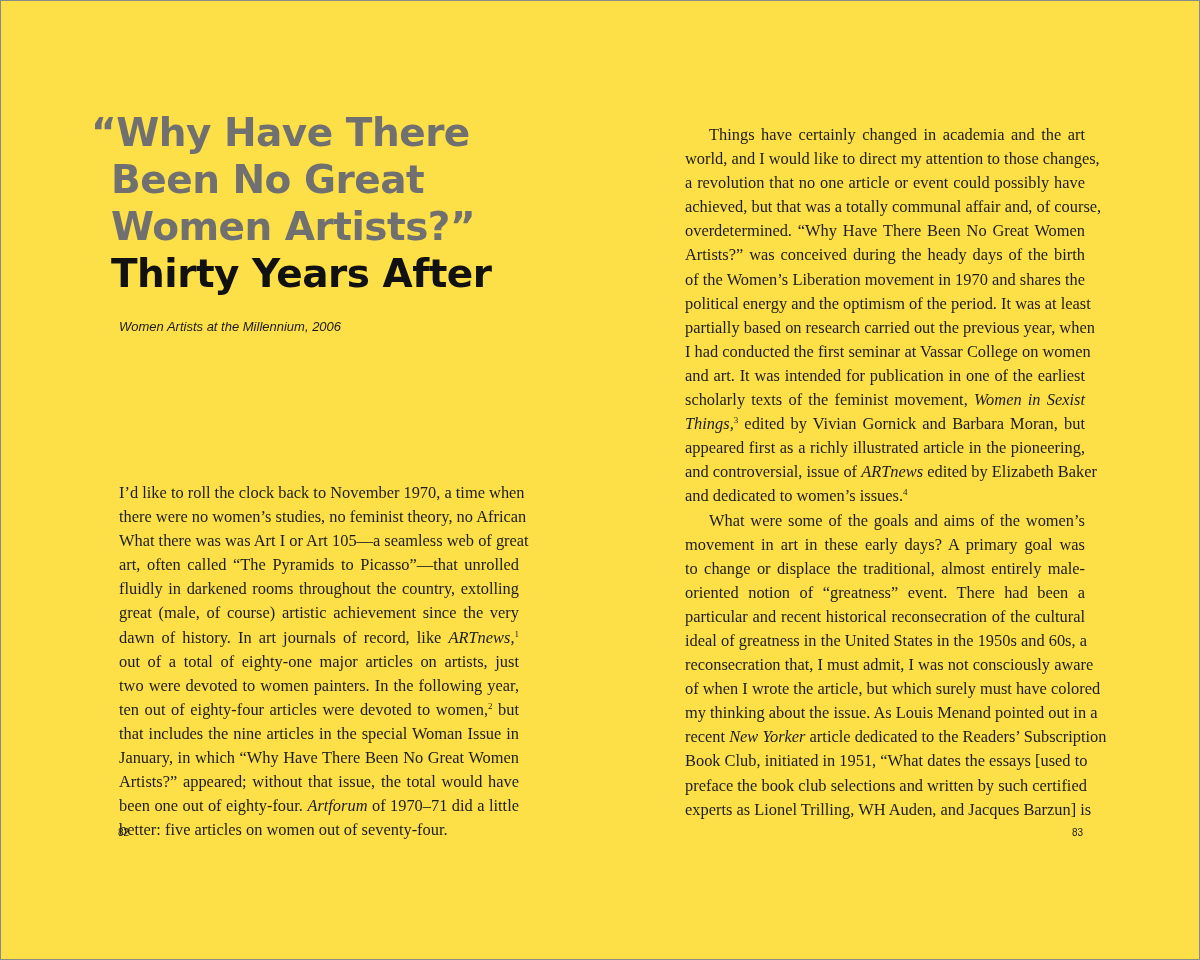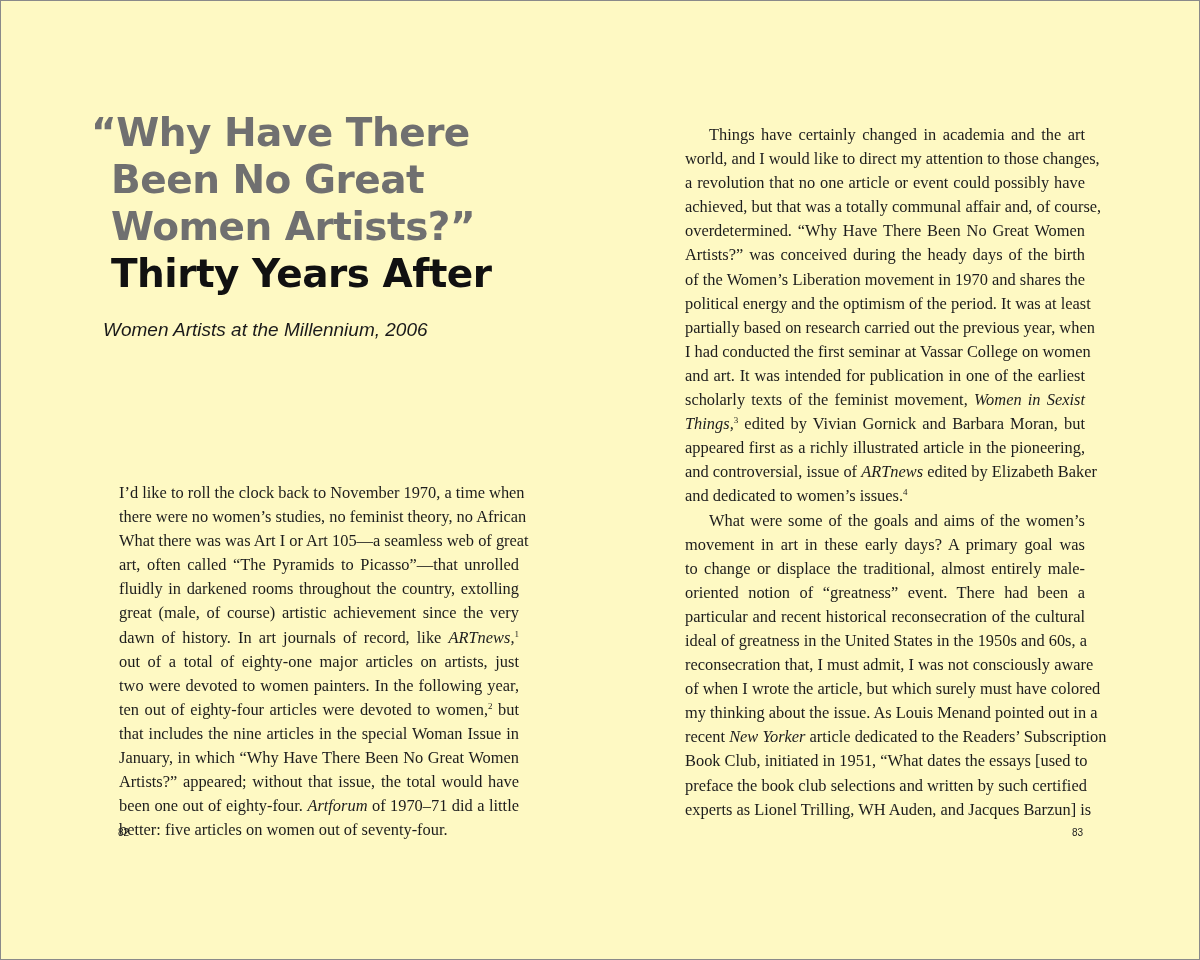--- a/index.html
+++ b/index.html
@@ -12,21 +12,21 @@
       height: 960px;
       position: relative;
       overflow: hidden;
     }
     .spread {
       position: absolute;
       left: 0; top: 0;
       width: 1198px;
       height: 958px;
       border: 1px solid #8a8a8a;
-      background: #fef9c3;
+      background: #fde047;
     }
     .page {
       position: absolute;
       top: 0;
       height: 958px;
       width: 599px;
     }
     .page-left { left: 0; }
     .page-right { left: 599px; }
 
@@ -43,25 +43,25 @@
       line-height: 47px;
       letter-spacing: -0.5px;
       white-space: nowrap;
       margin: 0;
     }
     .title-gray { color: #707070; }
     .title-black { color: #111111; }
     .indent-title { padding-left: 20px; }
     .subtitle {
       position: absolute;
-      left: 102px;
+      left: 118px;
       top: 318px;
       font-family: "Liberation Sans", sans-serif;
       font-style: italic;
-      font-size: 19px;
+      font-size: 13px;
       color: #1a1a1a;
       white-space: nowrap;
     }
 
     .body-col {
       position: absolute;
       width: 400px;
       font-family: "Liberation Serif", serif;
       font-size: 16.4px;
       color: #1c1c1c;

